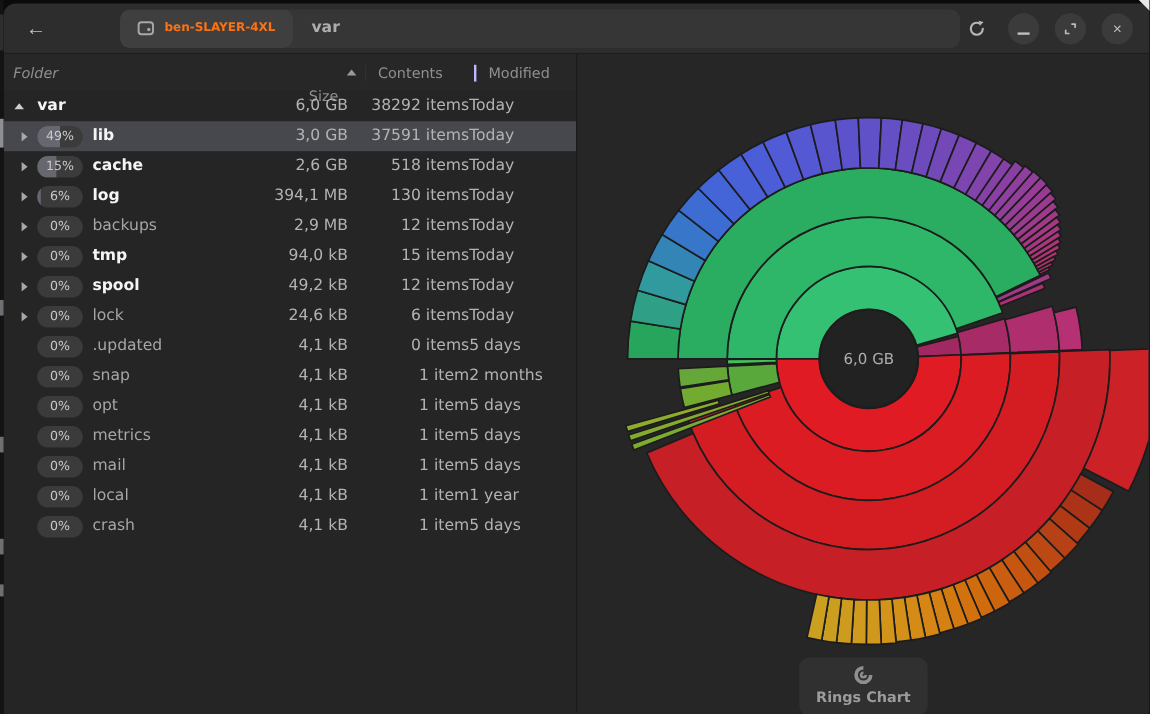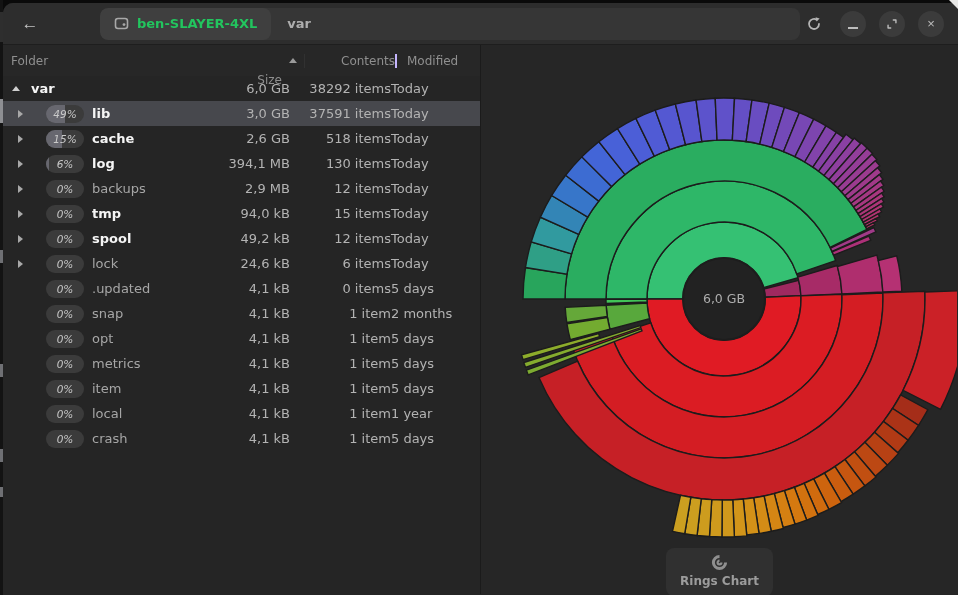--- a/index.html
+++ b/index.html
@@ -7,45 +7,45 @@
   .desktop{position:relative;width:958px;height:595px;}
   .edge-sliver{position:absolute;left:0;top:0;width:3px;height:595px;background:#131313;z-index:5;}
   .frag{position:absolute;left:0;width:3px;background:#6f7074;}
   .app-window{position:absolute;left:3px;top:3px;width:955px;height:592px;background:#252525;
     border-radius:10px 0 0 0;overflow:hidden;}
   
   .titlebar{height:42px;background:#2d2d2d;display:flex;align-items:center;border-bottom:1px solid #1e1e1e;box-sizing:border-box;}
   .tb-btn{width:30px;height:30px;border:none;border-radius:6px;background:transparent;color:#c2c2c2;
     font-size:17px;line-height:1;display:flex;align-items:center;justify-content:center;margin-left:12px;cursor:pointer;padding:0;}
   .pathbar{display:flex;align-items:center;height:32px;background:#363636;border-radius:8px;margin-left:55px;width:700px;overflow:hidden;}
-  .crumb1{display:flex;align-items:center;gap:8px;height:32px;padding:0 14px;background:#3f3f3f;border-radius:8px;color:#22c55e;font-size:13px;font-weight:700;cursor:pointer;}
+  .crumb1{display:flex;align-items:center;gap:8px;height:32px;padding:0 14px;background:#3f3f3f;border-radius:8px;color:#f97316;font-size:10px;font-weight:700;cursor:pointer;}
   .crumb2{padding:0 16px;color:#adadad;font-size:13px;font-weight:700;cursor:pointer;}
   .winctl{display:flex;align-items:center;gap:13px;margin-left:auto;margin-right:14px;}
   .reload{width:26px;height:26px;background:transparent;border:none;cursor:pointer;display:flex;align-items:center;justify-content:center;padding:0;}
   .circle-btn{width:26px;height:26px;border-radius:50%;background:#3b3b3b;border:none;color:#bdbdbd;
     display:flex;align-items:center;justify-content:center;cursor:pointer;font-size:13px;line-height:1;padding:0;}
   .dash{display:block;width:10px;height:2px;background:#bdbdbd;margin-top:8px;}
   
   .main{display:flex;height:549px;}
   .list-panel{width:478px;border-right:1px solid #1b1b1b;box-sizing:border-box;background:#252525;}
   .list-header{height:31px;display:flex;align-items:center;color:#8f8f8f;font-size:12px;background:#272727;}
-  .h-folder{flex:1;padding-left:8px;}
+  .h-folder{flex:1;padding-left:8px;font-style:italic;}
   .h-size{width:88px;text-align:right;margin-top:39px;}
   .h-sort{width:22px;display:flex;justify-content:center;}
-  .h-contents{width:91px;text-align:right;border-left:1px solid #313131;padding-left:10px;box-sizing:border-box;}
+  .h-contents{width:91px;text-align:left;border-left:1px solid #313131;padding-left:10px;box-sizing:border-box;}
   .h-modified{width:85px;text-align:left;border-left:2px solid #c4b5fd;padding-left:10px;box-sizing:border-box;}
   .tri-up-s{width:0;height:0;border-left:4px solid transparent;border-right:4px solid transparent;border-bottom:5px solid #9a9a9a;}
   .rows{height:518px;overflow:hidden;}
   .row{height:25px;display:flex;align-items:center;padding-left:6px;font-size:13px;color:#a6a6a6;cursor:pointer;}
   .row.selected{background:#47484d;}
   .expander{width:14px;display:flex;align-items:center;justify-content:center;flex:none;}
   .row.child .expander{margin-left:4px;}
   .tri-right{width:0;height:0;border-top:4px solid transparent;border-bottom:4px solid transparent;border-left:5px solid #a8a8a8;}
   .tri-up{width:0;height:0;border-left:4px solid transparent;border-right:4px solid transparent;border-bottom:5px solid #cfcfcf;}
-  .pill{position:relative;width:38px;height:18px;border-radius:9px;background:#3b3b3b;margin-left:19px;flex:none;overflow:hidden;display:flex;align-items:center;justify-content:center;font-style:italic;}
+  .pill{position:relative;width:38px;height:18px;border-radius:9px;background:#3b3b3b;margin-left:4px;flex:none;overflow:hidden;display:flex;align-items:center;justify-content:center;}
   .pill-fill{position:absolute;left:0;top:0;bottom:0;background:#67676f;}
   .pill-txt{position:relative;font-size:10.5px;color:#c9c9c9;z-index:2;}
   .fname{flex:1;margin-left:8px;white-space:nowrap;overflow:hidden;}
   .row.b .fname{color:#f5f5f5;font-weight:700;}
   .c-size{width:96px;text-align:right;color:#b3b3b3;flex:none;}
   .c-items{width:101px;text-align:right;color:#b3b3b3;flex:none;}
   .c-mod{width:85px;text-align:left;color:#b3b3b3;padding-right:4px;flex:none;}
   
   .chart-panel{flex:1;position:relative;background:#262626;}
   .chart-svg{position:absolute;left:0;top:0;}
@@ -263,21 +263,21 @@
               <span class="c-size">4,1 kB</span>
               <span class="c-items">1 item</span>
               <span class="c-mod">5 days</span>
             </div>
             <div class="row child">
               <span class="expander"></span>
               <span class="pill">
                 <span class="pill-fill" style="width: 0px;"></span>
                 <span class="pill-txt">0%</span>
               </span>
-              <span class="fname">item</span>
+              <span class="fname">mail</span>
               <span class="c-size">4,1 kB</span>
               <span class="c-items">1 item</span>
               <span class="c-mod">5 days</span>
             </div>
             <div class="row child">
               <span class="expander"></span>
               <span class="pill">
                 <span class="pill-fill" style="width: 0px;"></span>
                 <span class="pill-txt">0%</span>
               </span>

